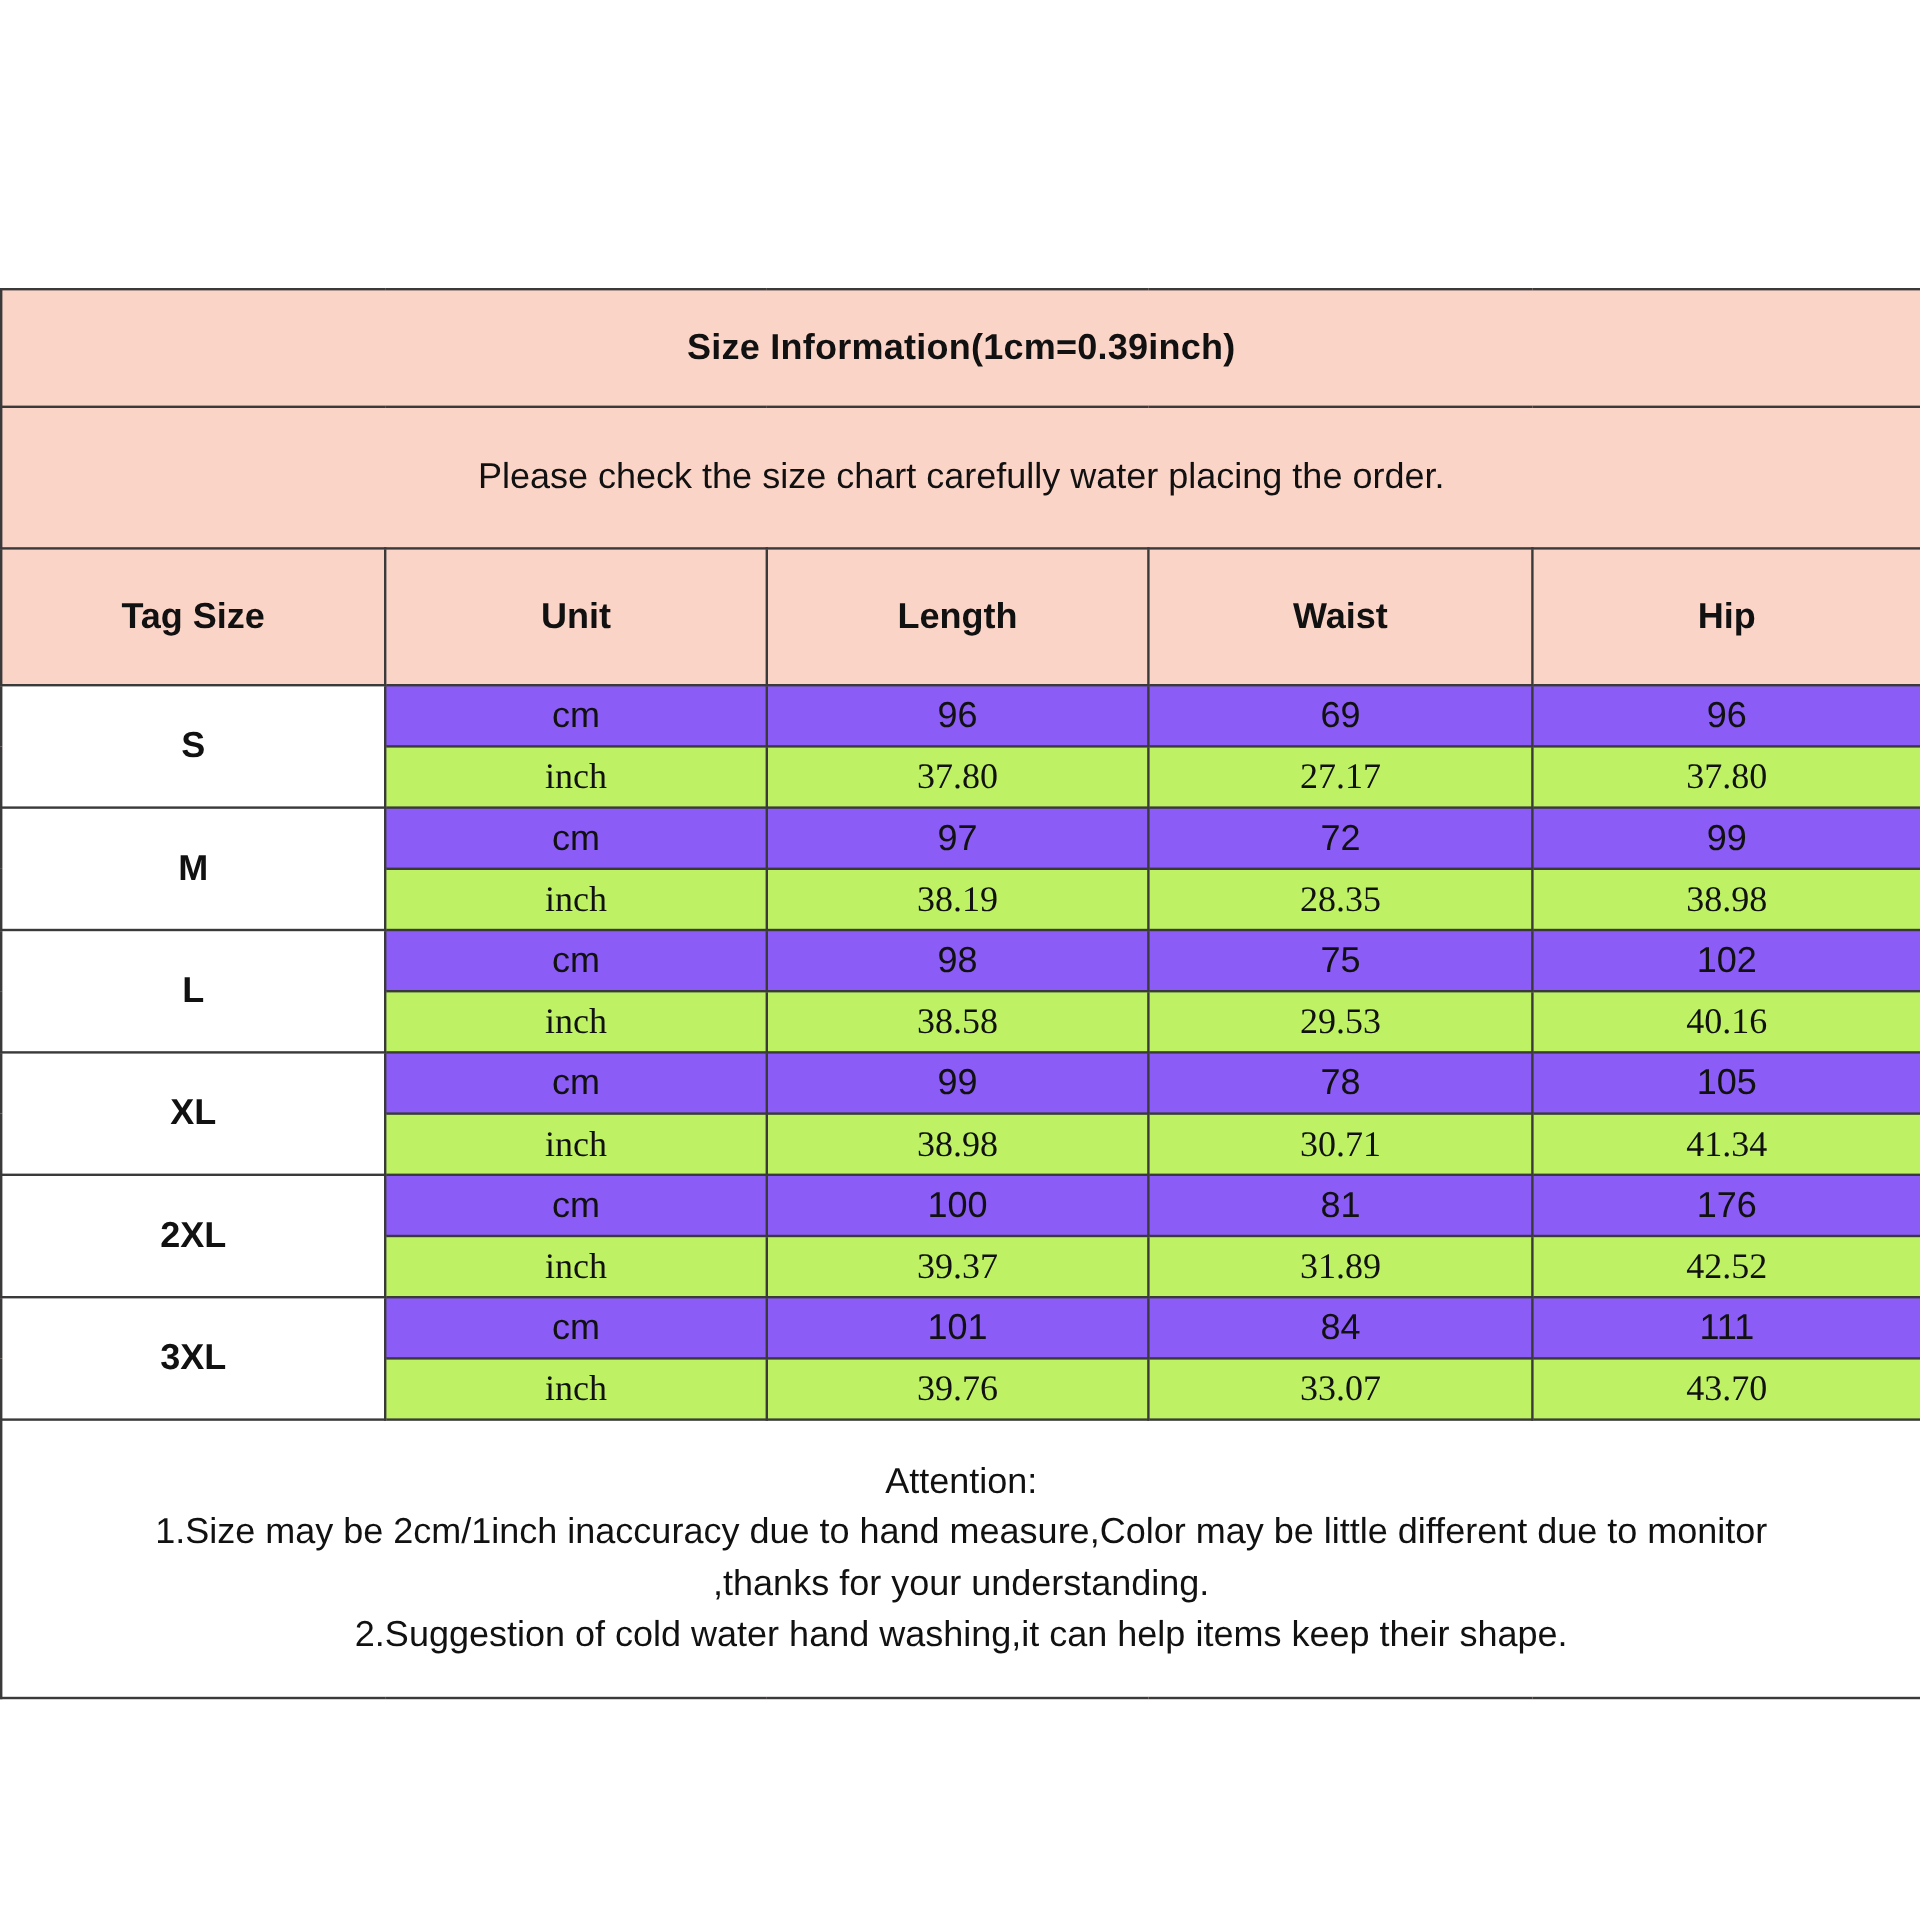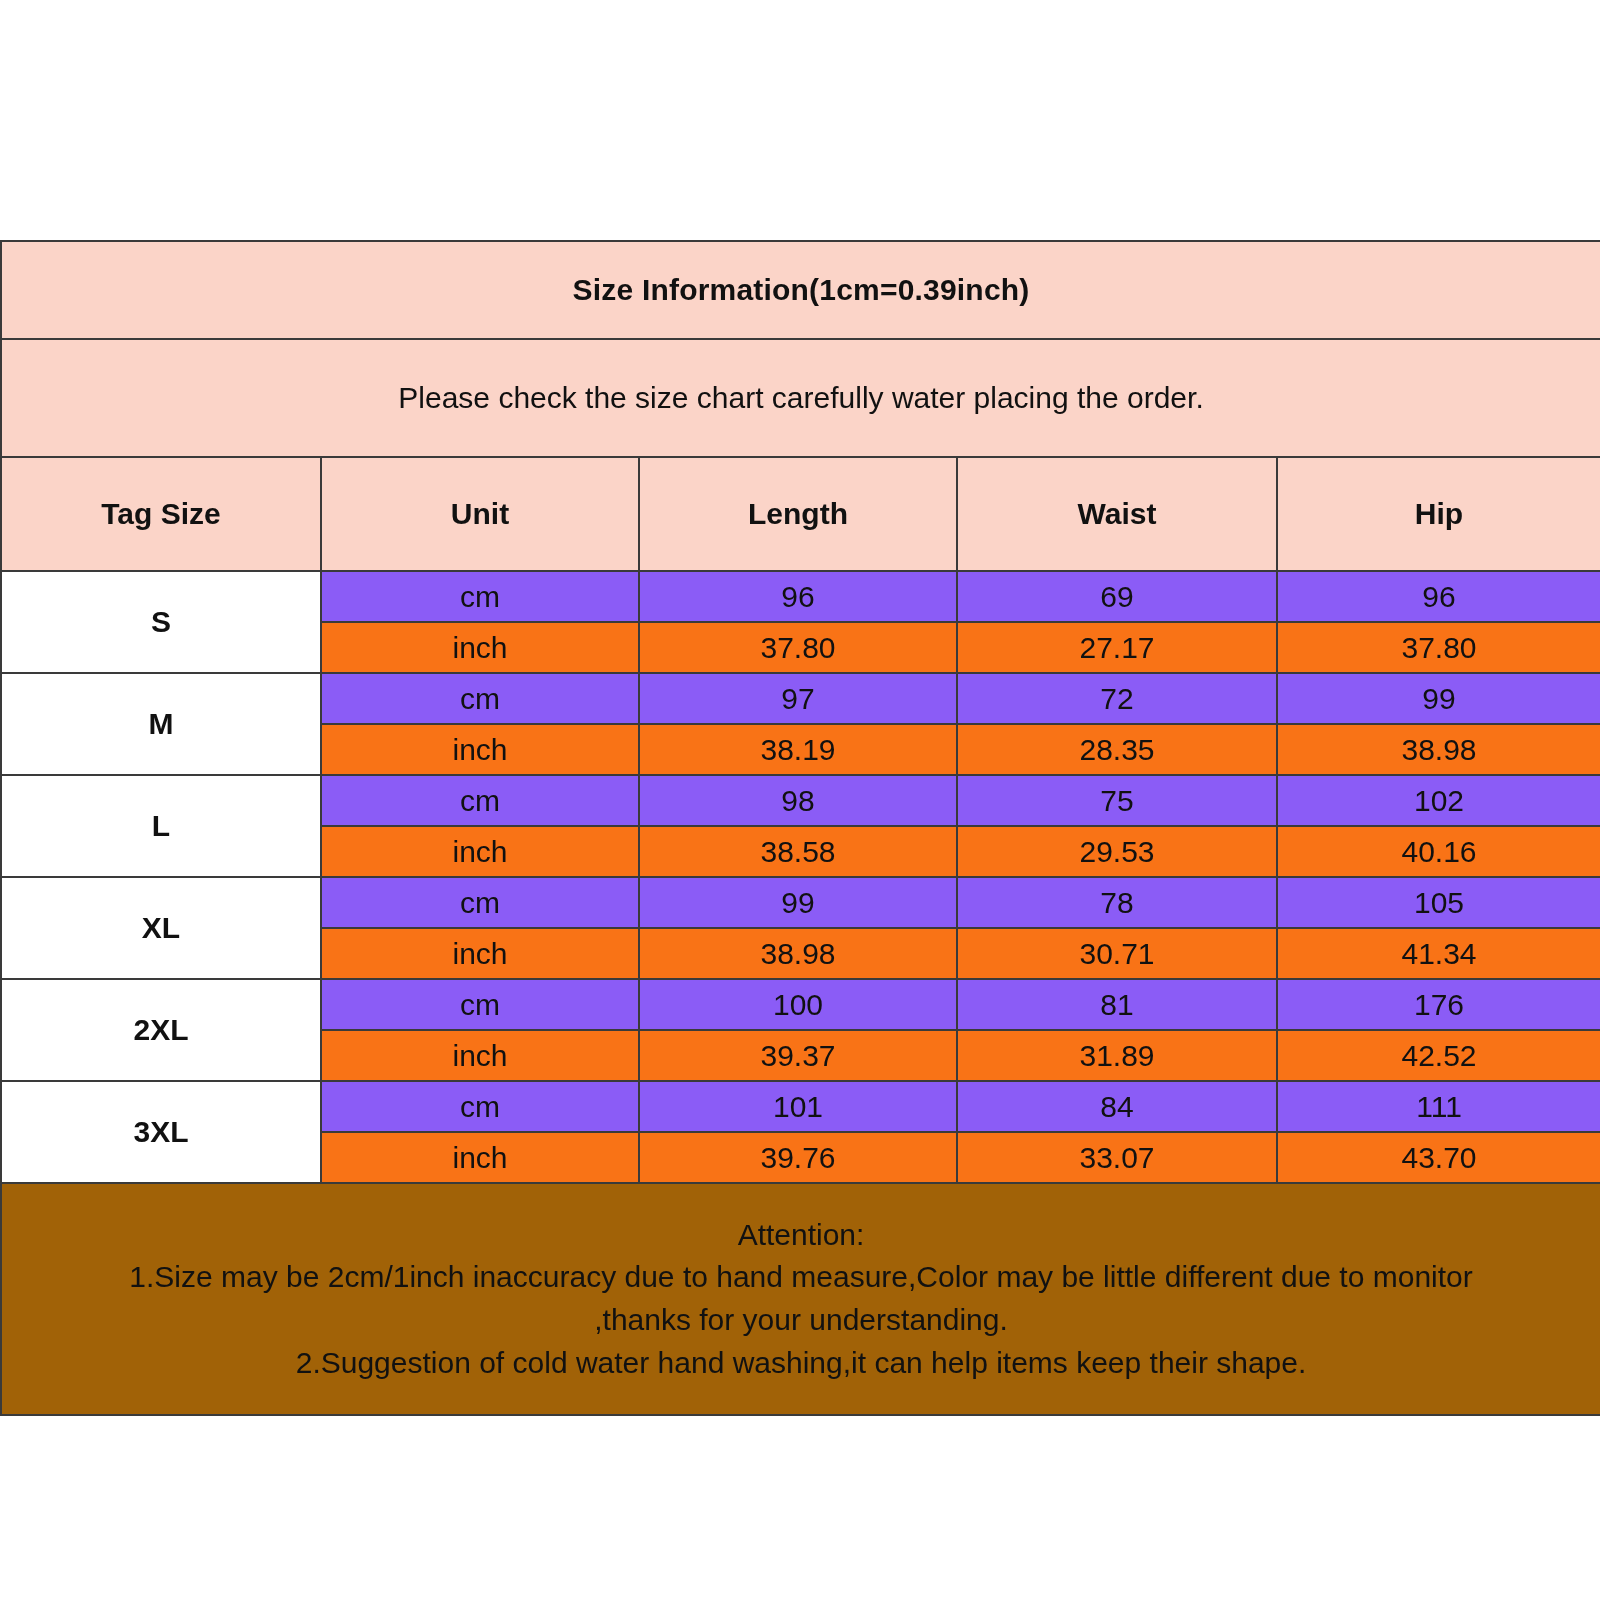--- a/index.html
+++ b/index.html
@@ -57,32 +57,33 @@
     font-weight: bold;
     background: #ffffff;
     height: 98px;
   }
   .row-cm {
     background: #8b5cf6;
     height: 49px;
     font-size: 31px;
   }
   .row-inch {
-    background: #f97316;
+    background: #bef264;
     height: 49px;
     font-size: 31px;
+    font-family: Liberation Serif, serif;
   }
   .attention-cell {
     height: 230px;
     text-align: left;
     vertical-align: top;
     padding: 14px 12px 12px 12px;
     font-size: 31px;
     line-height: 1.42;
-    background: #a16207;
+    background: #ffffff;
     font-weight: normal;
   }
   .attention-cell div {
     white-space: pre-wrap;
   }
   
   col.c-tag { width: 320px; }
   col.c-unit { width: 318px; }
   col.c-len { width: 318px; }
   col.c-waist { width: 320px; }

